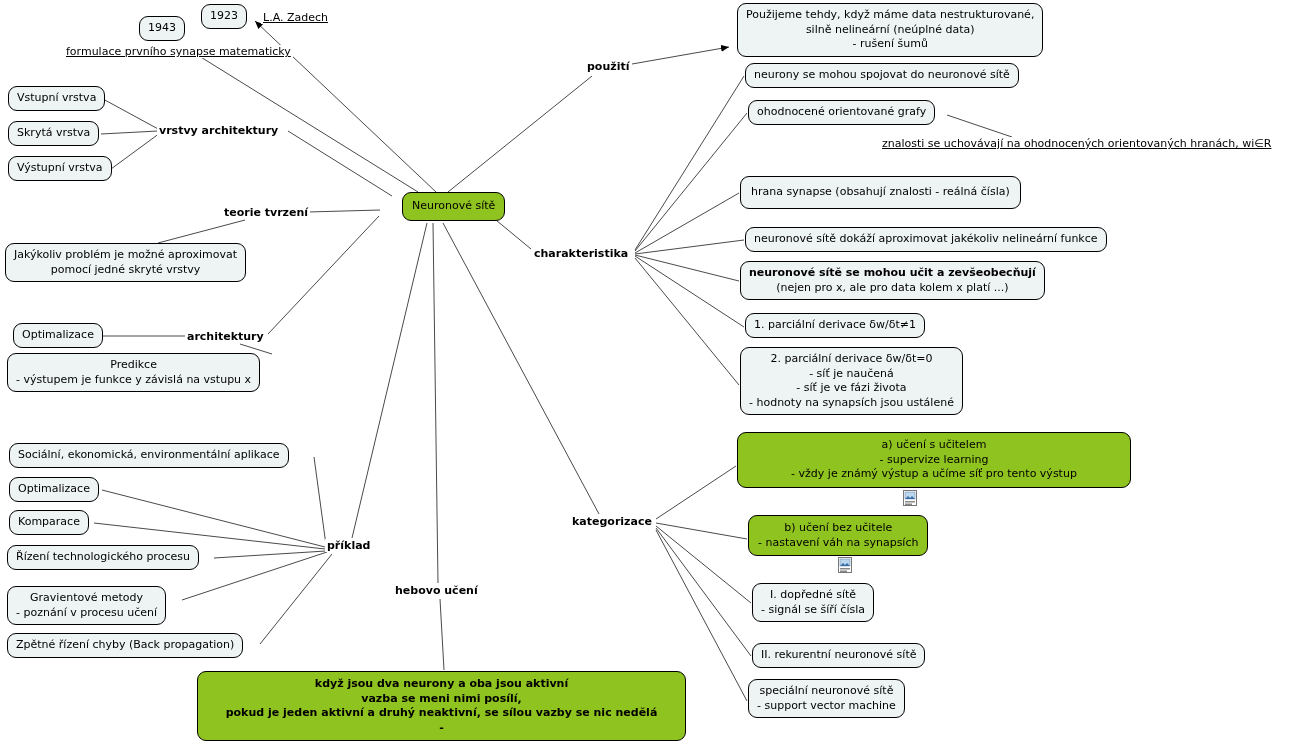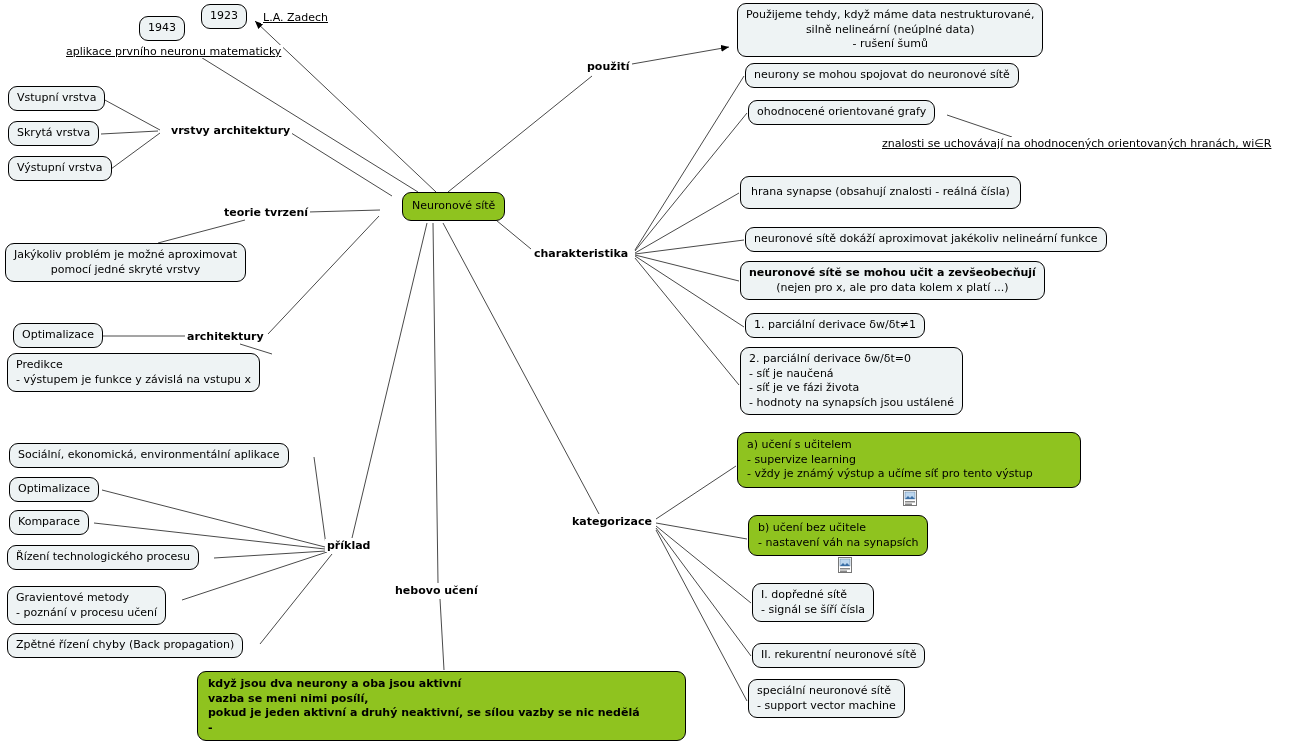--- a/index.html
+++ b/index.html
@@ -8,21 +8,21 @@
     width:1310px; height:741px; position:relative; overflow:hidden;
     font-family:"DejaVu Sans", sans-serif; font-size:11px; color:#000;
   }
   .canvas { position:absolute; left:0; top:0; width:1310px; height:741px; }
   svg.edges { position:absolute; left:0; top:0; }
   .node {
     position:absolute; border:1px solid #000; border-radius:9px;
     background:#eef3f4; padding:4px 8px; text-align:center;
     line-height:1.32; white-space:nowrap; z-index:2;
   }
-  .node.left { text-align:left; }
+  .node.left { text-align:center; }
   .node.green { background:#8fc31f; }
   .node.central { padding:6px 9px;margin-left:24px; }
   .plain {
     position:absolute; white-space:nowrap; background:#fff;
     padding:0 2px; z-index:2;text-decoration:underline;
   }
   .link-label {
     position:absolute; font-weight:bold; background:#fff;
     padding:0 2px; white-space:nowrap; z-index:3;
   }
@@ -77,26 +77,26 @@
       <line x1="656" y1="523" x2="747" y2="539"></line>
       <line x1="656" y1="526" x2="751" y2="603"></line>
       <line x1="656" y1="528" x2="751" y2="656"></line>
       <line x1="656" y1="530" x2="747" y2="701"></line>
     </g>
   </svg>
 
   <div class="node" style="left:139px;top:16px">1943</div>
   <div class="node" style="left:201px;top:4px">1923</div>
   <div class="plain" style="left:261px;top:11px">L.A. Zadech</div>
-  <div class="plain" style="left:64px;top:45px">aplikace prvního neuronu matematicky</div>
+  <div class="plain" style="left:64px;top:45px">formulace prvního synapse matematicky</div>
 
   <div class="node" style="left:8px;top:86px">Vstupní vrstva</div>
   <div class="node" style="left:8px;top:121px">Skrytá vrstva</div>
   <div class="node" style="left:8px;top:156px">Výstupní vrstva</div>
-  <div class="link-label" style="left:169px;top:124px">vrstvy architektury</div>
+  <div class="link-label" style="left:157px;top:124px">vrstvy architektury</div>
 
   <div class="link-label" style="left:222px;top:206px">teorie tvrzení</div>
   <div class="node" style="left:5px;top:243px">
     <div>Jakýkoliv problém je možné aproximovat</div>
     <div>pomocí jedné skryté vrstvy</div>
   </div>
 
   <div class="node" style="left:13px;top:323px">Optimalizace</div>
   <div class="link-label" style="left:185px;top:330px">architektury</div>
   <div class="node left" style="left:7px;top:353px">
@@ -144,21 +144,21 @@
   </div>
   <div class="node" style="left:745px;top:313px">1. parciální derivace δw/δt≠1</div>
   <div class="node left" style="left:740px;top:347px">
     <div>2. parciální derivace δw/δt=0</div>
     <div>- síť je naučená</div>
     <div>- síť je ve fázi života</div>
     <div>- hodnoty na synapsích jsou ustálené</div>
   </div>
 
   <div class="link-label" style="left:570px;top:515px">kategorizace</div>
-  <div class="node green left" style="left:737px;top:432px;width:344px;padding:5px 9px">
+  <div class="node green left" style="left:737px;top:432px;width:394px;padding:5px 9px">
     <div>a) učení s učitelem</div>
     <div>- supervize learning</div>
     <div>- vždy je známý výstup a učíme síť pro tento výstup</div>
   </div>
   <span class="res-icon" style="left:903px;top:490px">
     <svg width="14" height="16" viewBox="0 0 14 16">
       <rect x="0.5" y="0.5" width="13" height="15" fill="#ffffff" stroke="#777777"></rect>
       <rect x="2" y="2" width="10" height="7" fill="#bcd6ee" stroke="#5b7fa6" stroke-width="0.5"></rect>
       <path d="M2 9 l3 -3 l2 2 l2 -2 l3 3 z" fill="#3a6ea5"></path>
       <rect x="2" y="11" width="10" height="1.5" fill="#888888"></rect>

